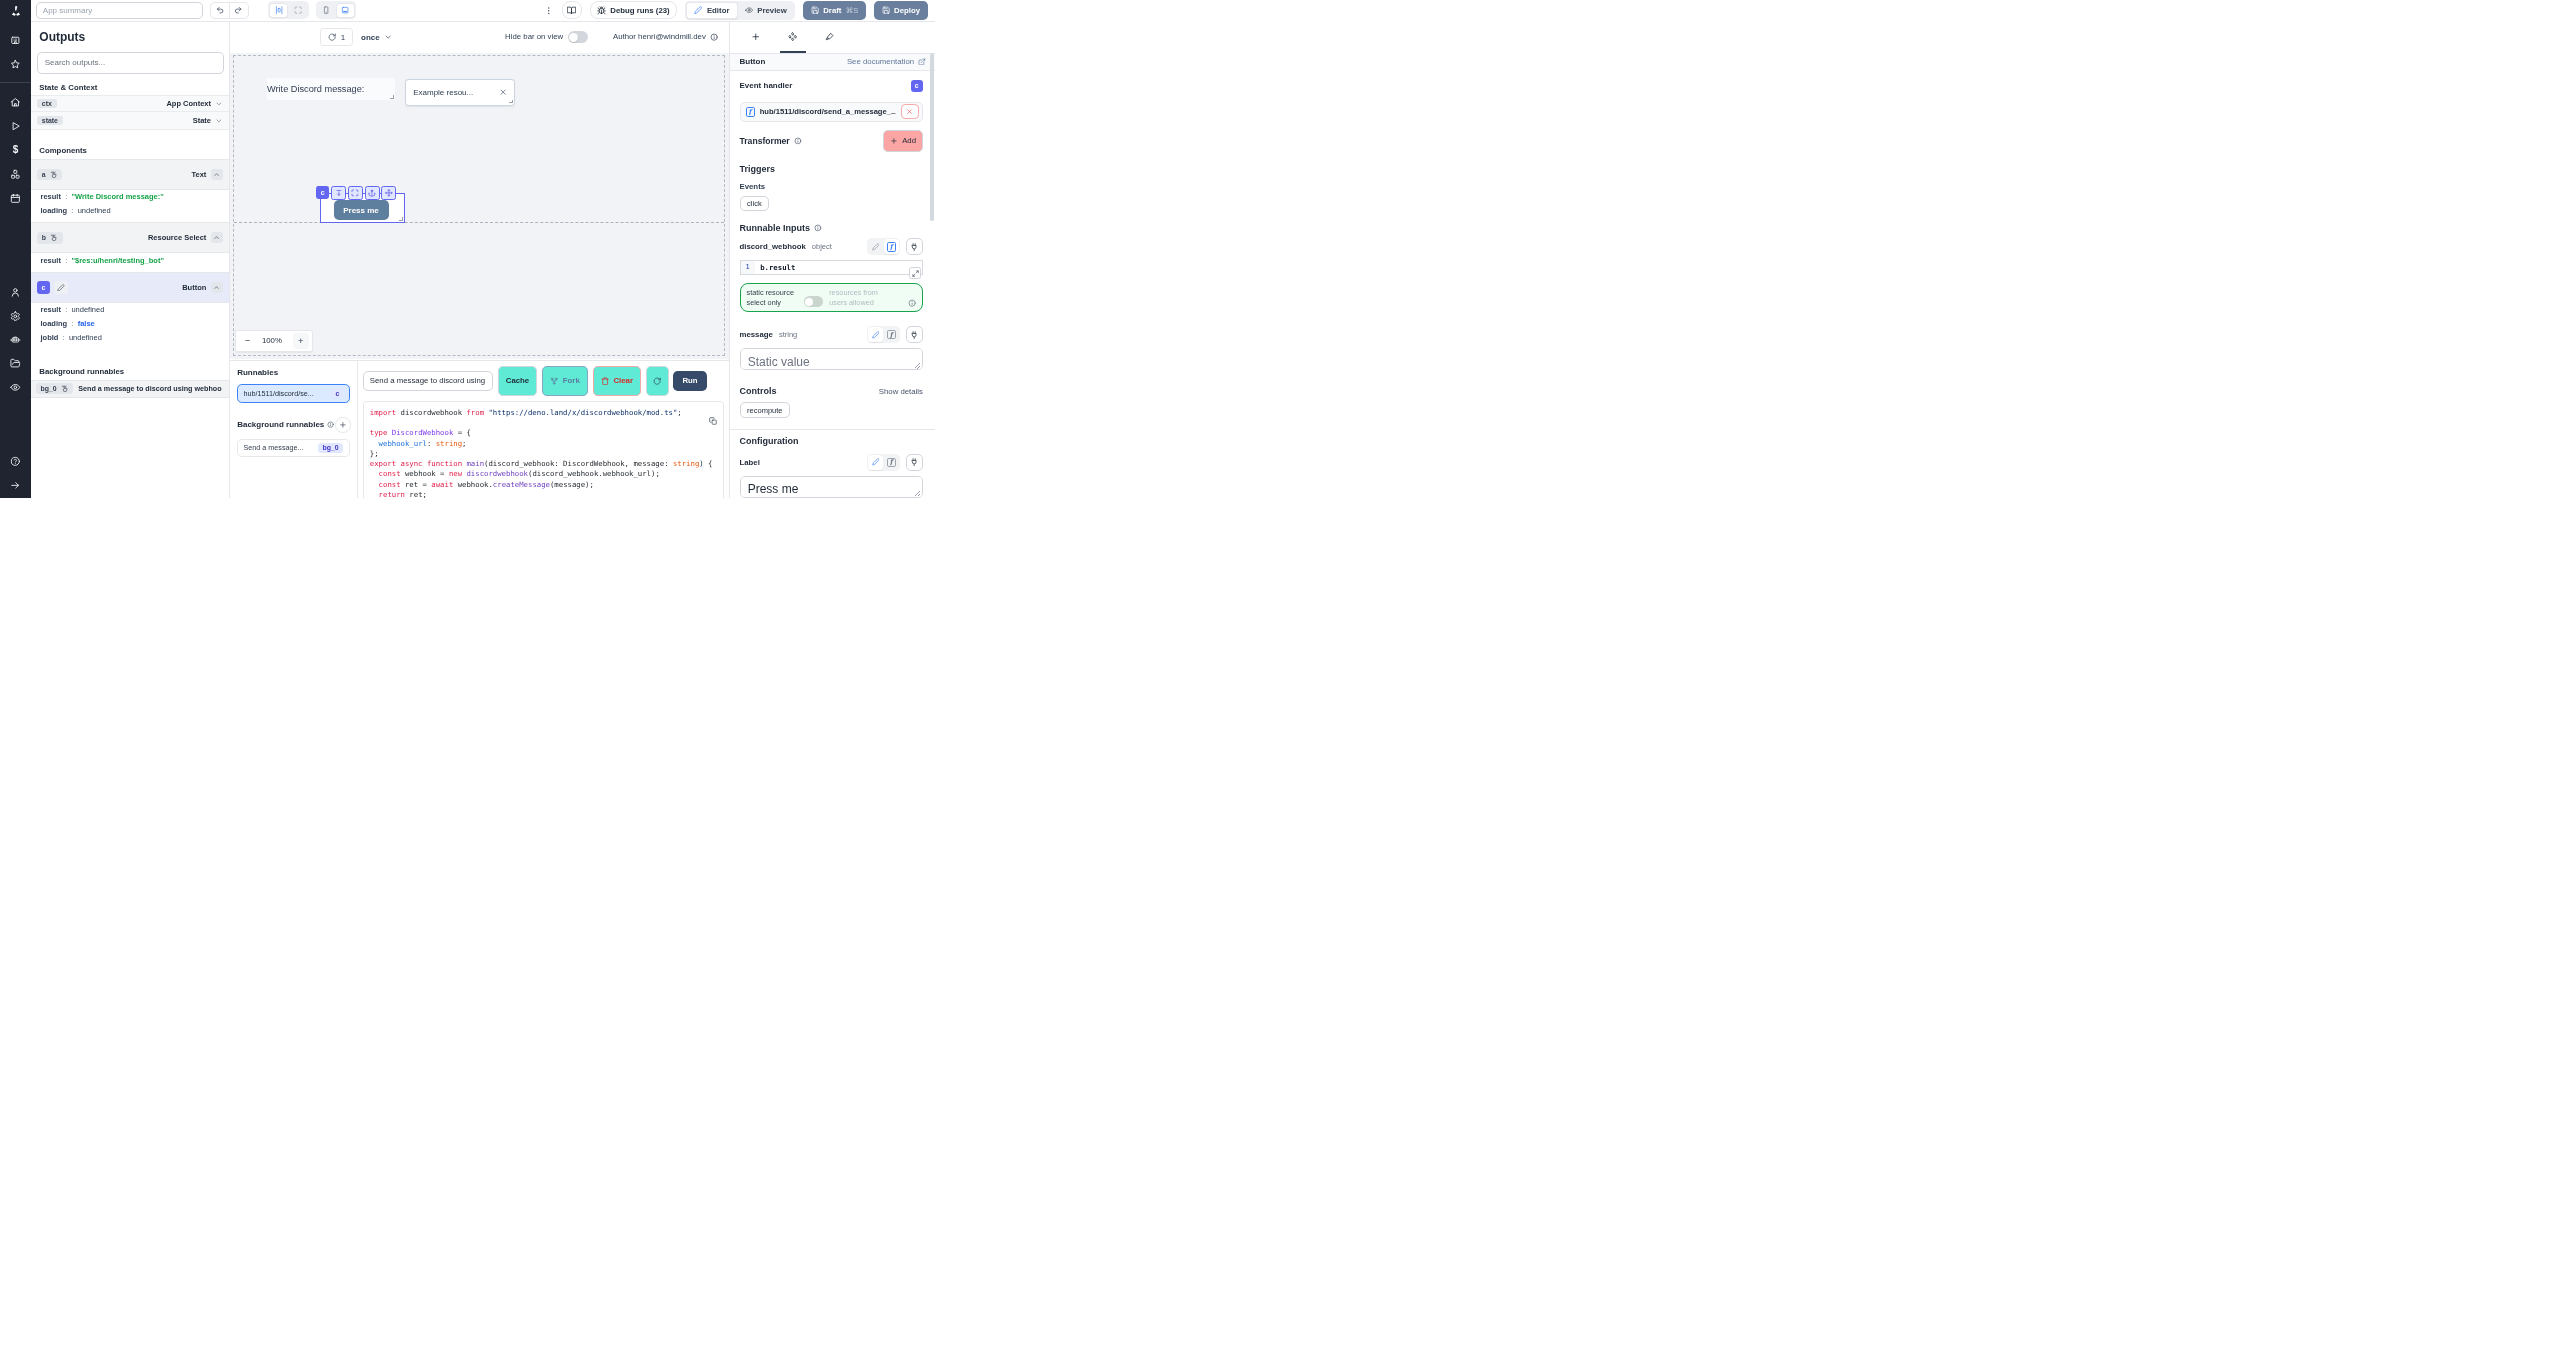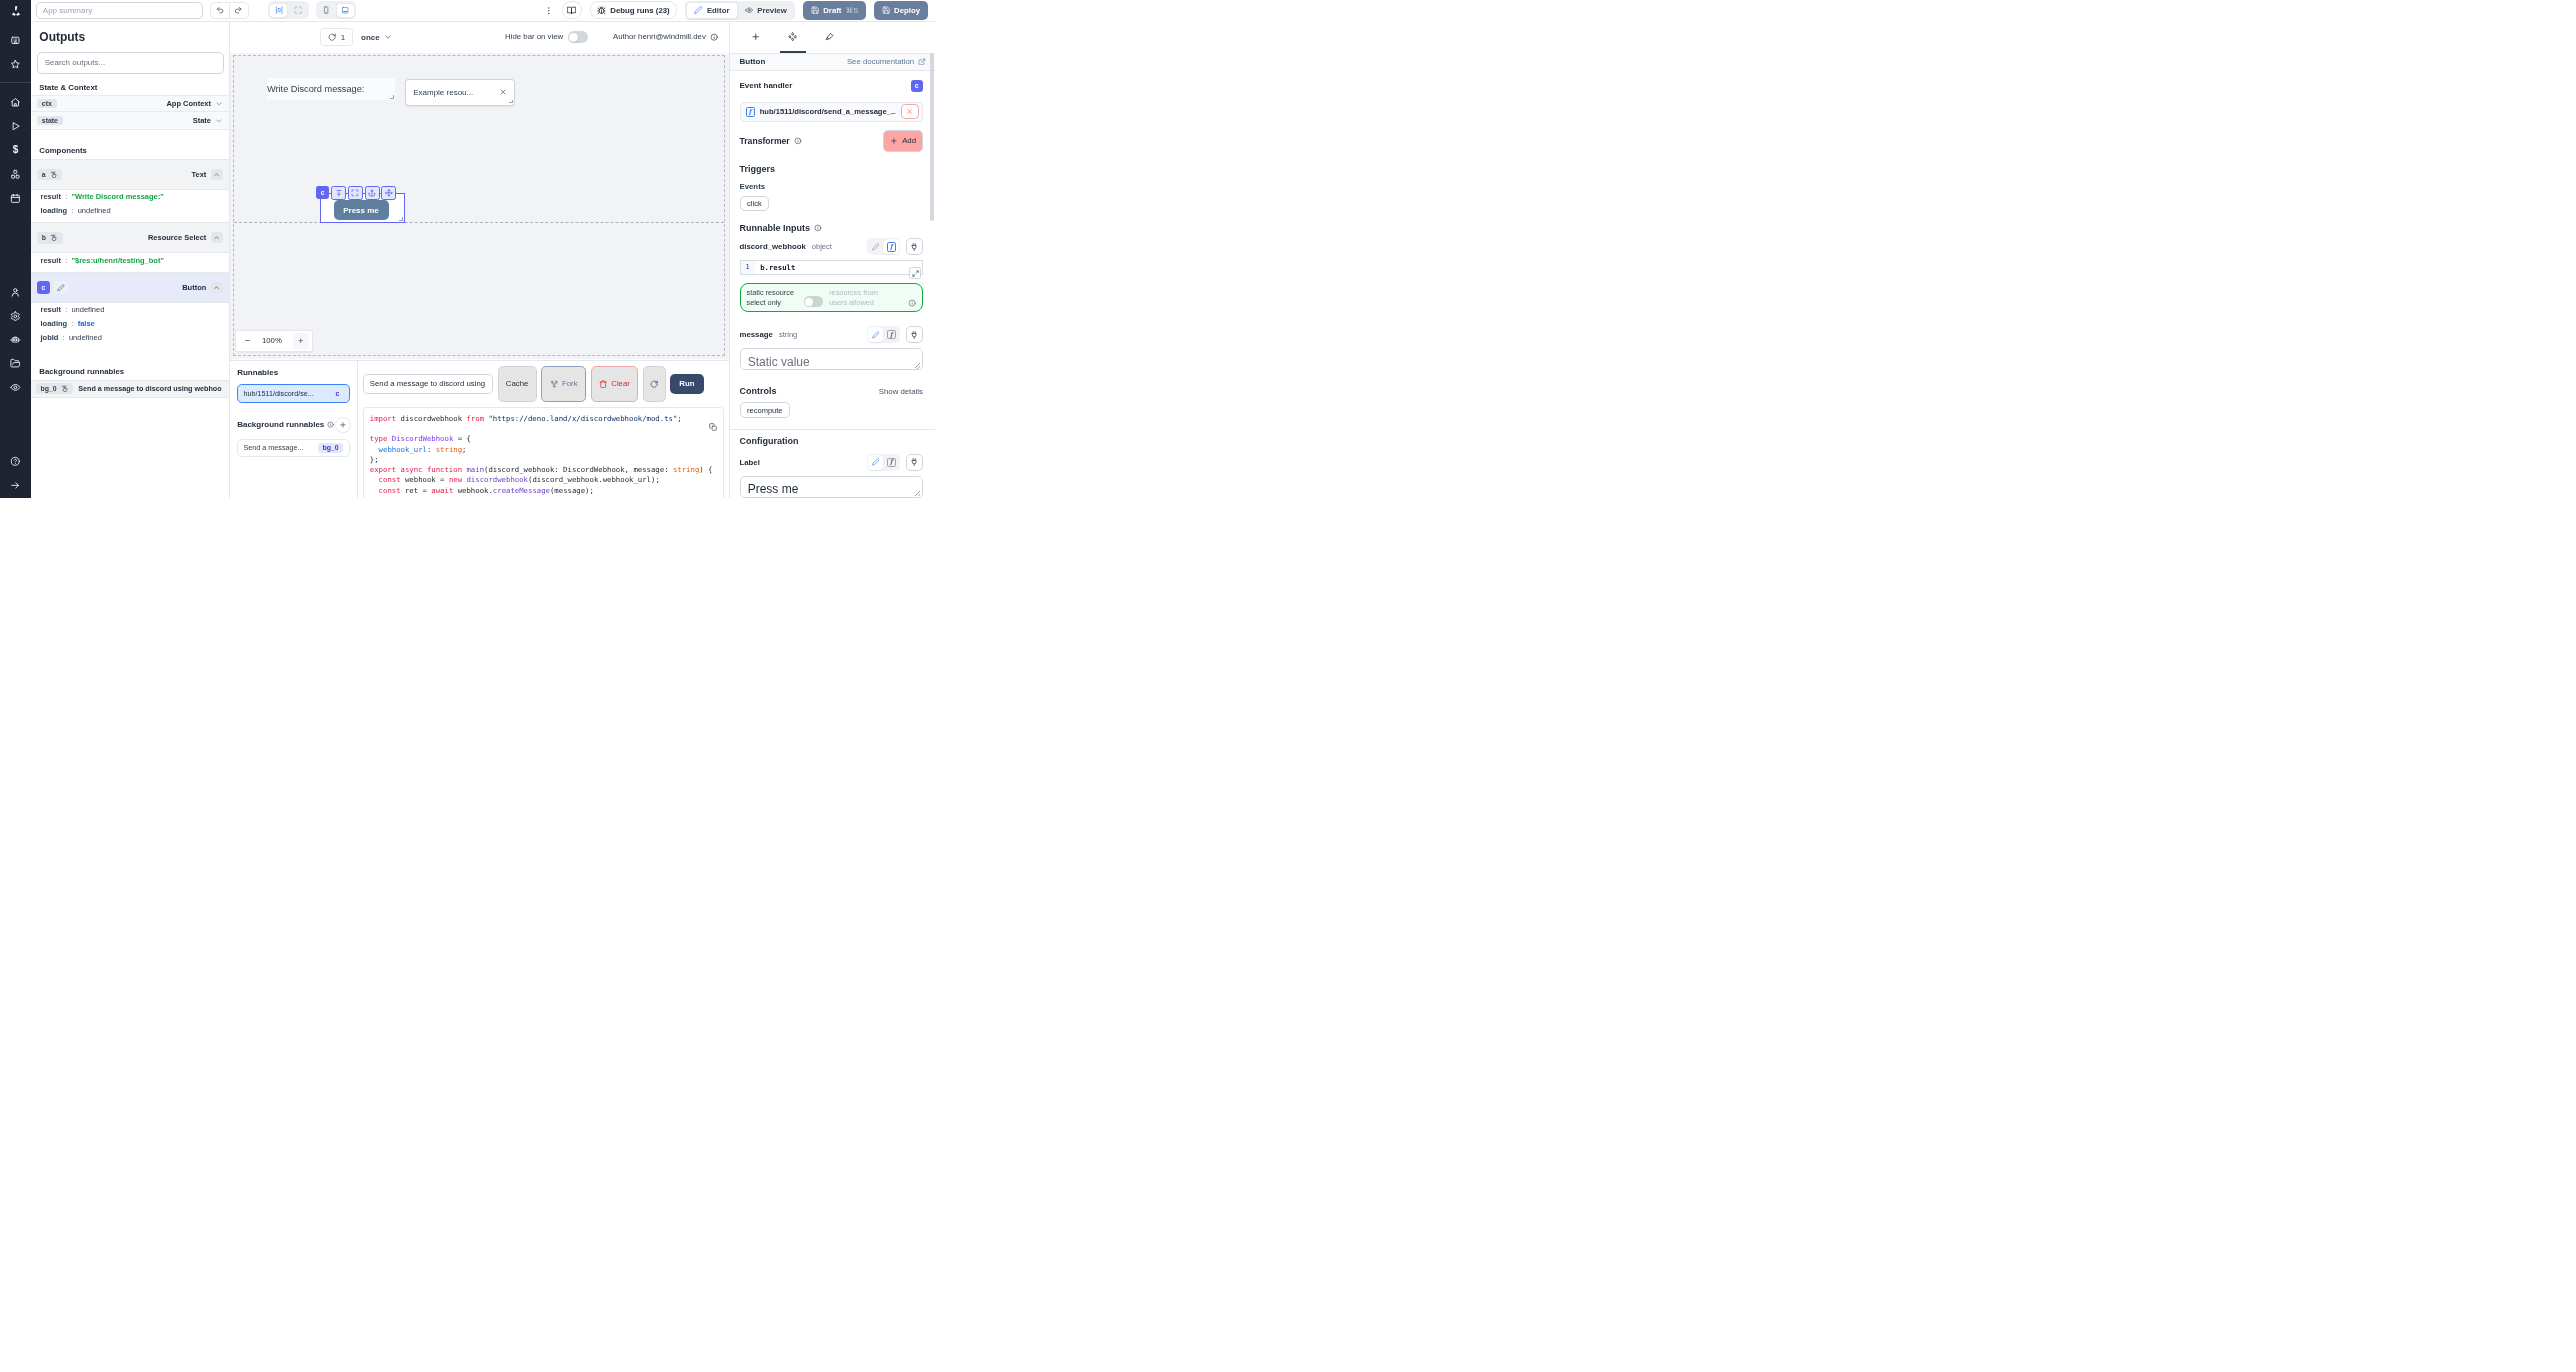--- a/index.html
+++ b/index.html
@@ -102,21 +102,21 @@
   .rn-cbadge{margin-left:auto;background:#e0e7ff;color:#4338ca;font-size:6.9px;font-weight:bold;border-radius:2.4px;padding:1.2px 4.2px}
   .rn-bghead{margin-top:14.3px;display:flex;align-items:center;gap:3px}
   .rn-bghead .t{font-size:8px;font-weight:bold;color:#1f2937;white-space:nowrap}
   .rn-plus{width:15.5px;height:15.5px;border:0.6px solid #e5e7eb;border-radius:50%;background:#fff;display:flex;align-items:center;justify-content:center;color:#374151;cursor:pointer;flex:none;margin-left:-2.4px}
   .rn-item{margin-top:6px;height:18.5px;background:#fff;border:0.6px solid #e5e7eb;border-radius:4.8px;display:flex;align-items:center;padding:0 5.4px;cursor:pointer}
   .rn-item .lbl{font-size:7.2px;color:#374151;white-space:nowrap;overflow:hidden}
   .rn-bg0{margin-left:auto;background:#e0e7ff;color:#4338ca;font-size:6.9px;font-weight:bold;border-radius:3.6px;padding:1.8px 4.8px}
   .codearea{flex:1;padding:5.4px 4.8px 4.8px;position:relative;overflow:hidden}
   .code-head{display:flex;align-items:center;gap:4.8px}
   .cn-input{width:130px;height:19.7px;border:0.6px solid #d1d5db;border-radius:4.8px;padding:0 6px;font-size:7.8px;font-family:inherit;color:#1f2937;font-weight:500}
-  .cbtn{height:36px;border:0.6px solid #d1d5db;border-radius:4.8px;background:#e5e5e5;display:flex;align-items:center;gap:4.2px;padding:0 7.2px;font-size:7.8px;font-weight:normal;color:#1f2937;cursor:pointer}
+  .cbtn{height:30px;border:0.6px solid #d1d5db;border-radius:4.8px;background:#5eead4;display:flex;align-items:center;gap:4.2px;padding:0 7.2px;font-size:7.8px;font-weight:bold;color:#1f2937;cursor:pointer}
   .cbtn.fork{border-color:#87a4c4;color:#5b7a9e}
   .cbtn.clear{border-color:#f1a8a8;color:#dc2626}
   .cbtn.iconly{width:22.7px;padding:0;justify-content:center;color:#334155}
   .runbtn{height:19.7px;background:#364a69;color:#fff;border:none;border-radius:4.8px;font-size:7.8px;font-weight:bold;padding:0 9px;cursor:pointer;font-family:inherit}
   .editor{position:relative;margin-top:5.4px;height:105px;background:#fff;border:0.6px solid #e5e7eb;border-radius:3.6px;padding:5.4px 6px;overflow:hidden}
   .editor .cl{font-family:"DejaVu Sans Mono",monospace;font-size:7.3px;line-height:10.3px;white-space:pre}
   .copybtn{position:absolute;right:6px;top:14.3px;color:#374151;cursor:pointer}
   .tk-k{color:#e11d48}.tk-t{color:#7c3aed}.tk-f{color:#6f42c1}.tk-s{color:#0a3069}.tk-p{color:#1a6fdc}.tk-o{color:#e8590c}.tk-n{color:#24292f}
   
   .rpanel{position:absolute;left:729px;top:21.5px;width:206px;height:476px;background:#fff;border-left:0.6px solid #e5e7eb;overflow:hidden}

